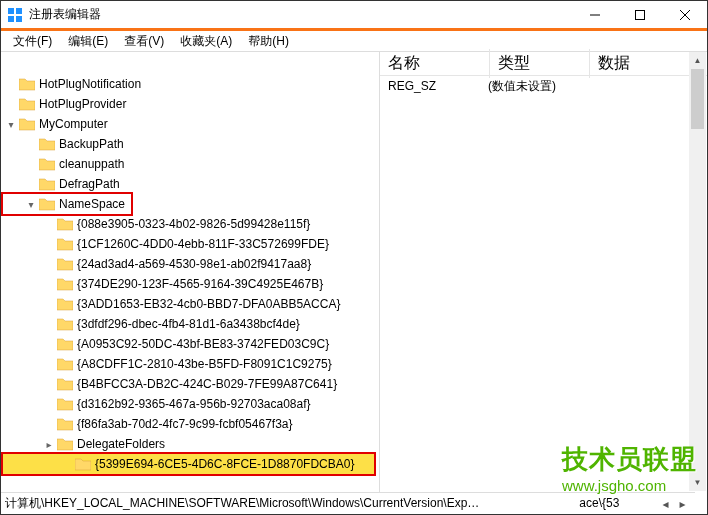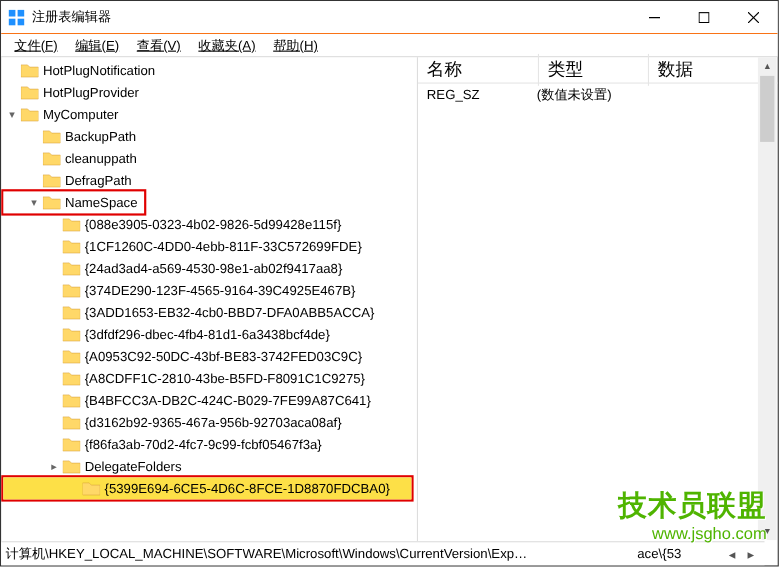--- a/index.html
+++ b/index.html
@@ -10,21 +10,21 @@
   width: 708px;
   height: 515px;
   overflow: hidden;
   position: relative;
   border: 1px solid #333;
 }
 .titlebar {
   height: 30px;
   display: flex;
   align-items: center;
-  border-bottom: 1px solid #f97316;
+  border-bottom: 3px solid #f97316;
   background: #fff;
 }
 .app-icon {
   width: 16px; height: 16px;
   margin: 0 6px;
   display: inline-flex;
 }
 .title-text { flex: 1; font-size: 12px; color: #000; }
 .win-controls { display: flex; }
 .win-btn {
@@ -32,21 +32,21 @@
   display: flex; align-items: center; justify-content: center;
   color: #000;
 }
 .menubar {
   height: 20px;
   display: flex;
   align-items: center;
   padding: 0 4px;
   background: #fff;
 }
-.menubar span { padding: 2px 8px; font-size: 12px; text-decoration: underline; }
+.menubar span { padding: 2px 8px; font-size: 12px; }
 .main {
   display: flex;
   height: 442px;
   border-top: 1px solid #ddd;
 }
 .tree-pane {
   width: 379px;
   overflow: hidden;
   border-right: 1px solid #ddd;
   padding-top: 2px;
@@ -77,21 +77,21 @@
 .list-row .c2 { width: 100px; padding-left: 8px; }
 .list-row .c3 { flex: 1; padding-left: 8px; }
 .val-icon {
   width: 14px; height: 14px;
   border: 1px solid #c87b3a;
   background: #fff;
   display: inline-flex;
   align-items: center; justify-content: center;
   font-size: 8px; color: #c6392e; font-weight: bold;
 }
-.tree { font-size: 12px; }
+.tree { font-size: 12px; margin-top: 20px; }
 .node {
   display: flex;
   align-items: center;
   height: 20px;
   white-space: nowrap;
 }
 .spacer { display: inline-block; height: 1px; }
 .tw { width: 16px; display: inline-flex; align-items: center; justify-content: center; color: #666; font-size: 10px; }
 .folder {
   width: 16px; height: 14px;
@@ -127,21 +127,20 @@
   bottom: 23px;
   background: #f0f0f0;
   display: flex; flex-direction: column;
 }
 .vscroll .arr { height: 17px; display: flex; align-items: center; justify-content: center; font-size: 8px; color: #555; }
 .vscroll .track { flex: 1; position: relative; }
 .vscroll .thumb { position: absolute; left: 2px; right: 2px; top: 0; height: 60px; background: #cdcdcd; }
 .watermark {
   position: absolute;
   right: 10px; bottom: 20px;
-  text-align: right;
   pointer-events: none;
   margin-top: 18px;
 }
 .wm1 { font-size: 26px; font-weight: bold; color: #4fb400; text-shadow: 1px 1px 0 #fff; letter-spacing: 1px; }
 .wm2 { font-size: 15px; color: #4fb400; text-shadow: 1px 1px 0 #fff; }
 </style>
 </head>
 <body>
 
 <div class="titlebar">

